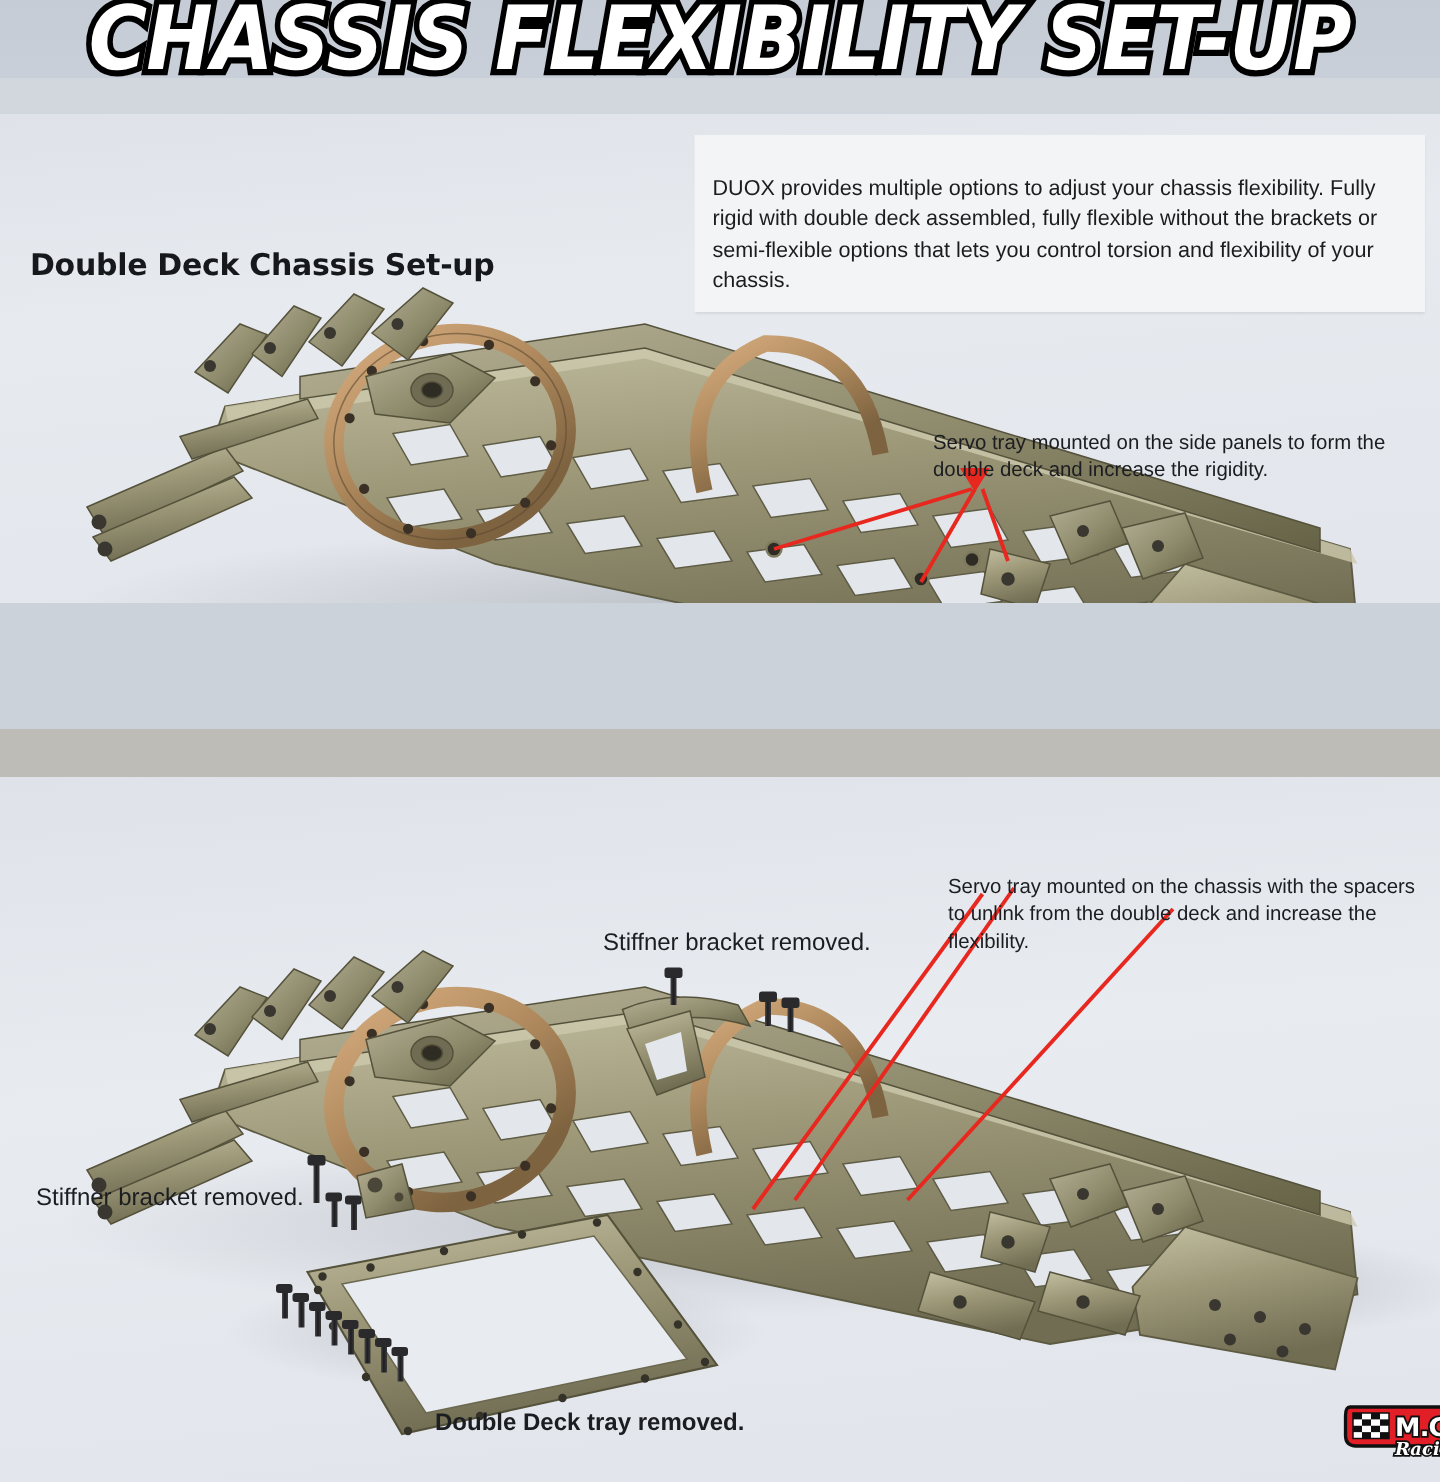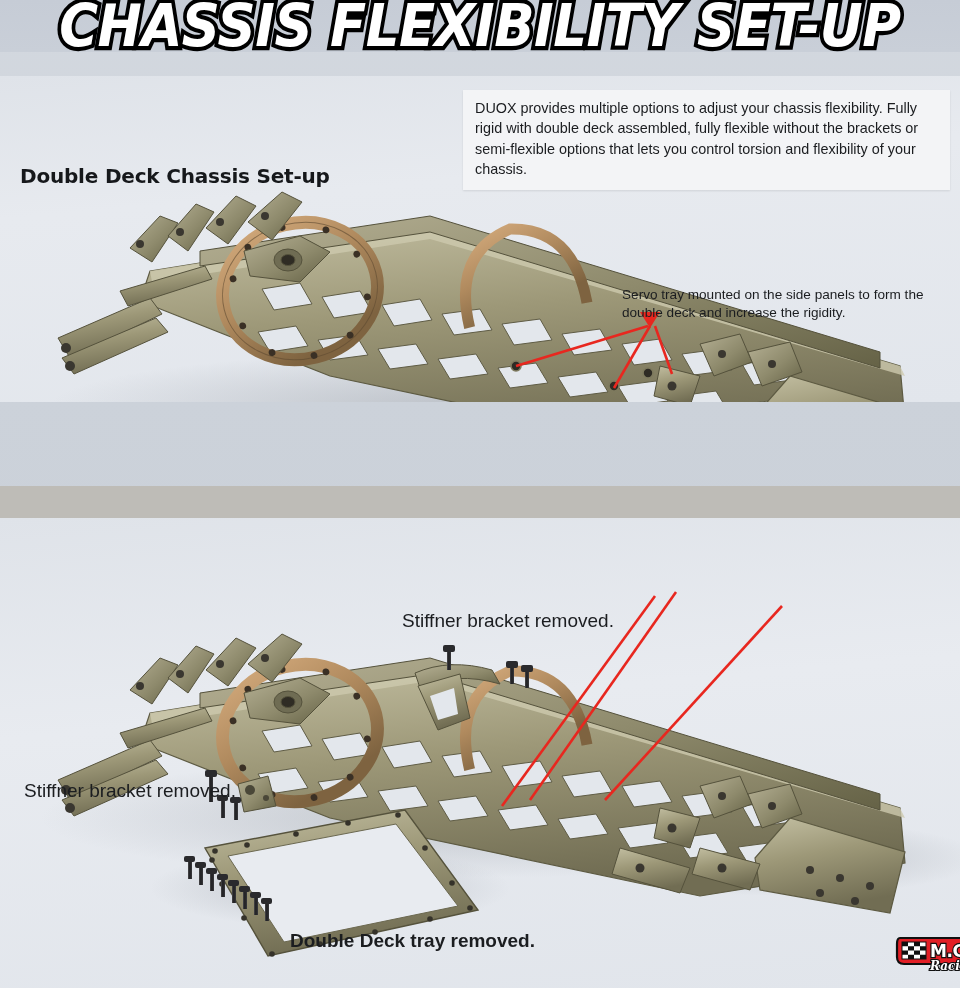--- a/index.html
+++ b/index.html
@@ -58,37 +58,37 @@
     font-family: "DejaVu Sans", sans-serif;
     font-size: 20px; font-weight: 700; color: #16181b;
     letter-spacing: -0.2px;
   }
   #title-double { left: 20px; top: 88px; }
   #title-flex   { left: 20px; top: 533px; }
 
   
   .infobox {
     position: absolute; left: 463px; top: 90px;
-    width: 487px; padding: 8px 12px 10px 12px;
+    width: 487px; padding: 26px 12px 10px 12px;
     background: #f3f4f6;
     box-shadow: 0 1px 2px rgba(0,0,0,.10);
     font-size: 14.4px; line-height: 1.42; color: #1b1d20;
   }
 
   
   .callout {
     position: absolute;
     font-size: 13.6px; line-height: 1.36; color: #1b1d20;
   }
   #callout-top    { left: 622px; top: 210px; width: 330px; }
   #callout-bottom { left: 632px; top: 582px; width: 315px; }
 
   .partlabel {
     position: absolute;
-    font-size: 19px; color: #1b1d20; white-space: nowrap;
+    font-size: 16px; color: #1b1d20; white-space: nowrap; margin-top: 10px;
   }
   #label-stiff-1 { left: 402px; top: 610px; }
   #label-stiff-2 { left: 24px;  top: 780px; }
   #label-tray    { left: 290px; top: 930px; font-weight: bold; }
 
   
   .art { position: absolute; left: 0; top: 0; pointer-events: none; }
 
   
   .logo {
@@ -463,20 +463,21 @@
       </g>
 
       <g stroke="#e8271f" stroke-width="2.6" fill="none">
         <path d="M 655 78 L 502 288"></path>
         <path d="M 676 74 L 530 282"></path>
         <path d="M 782 88 L 605 282"></path>
       </g>
     </svg>
 
 
+    <div class="callout" id="callout-bottom" style="top:64px;">Servo tray mounted on the chassis with the spacers to unlink from the double deck and increase the flexibility.</div>
 
     <div class="partlabel" id="label-stiff-1" style="top:92px;">Stiffner bracket removed.</div>
 
     <div class="partlabel" id="label-stiff-2" style="top:262px;">Stiffner bracket removed.</div>
 
     <div class="partlabel" id="label-tray" style="top:412px;">Double Deck tray removed.</div>
   </div>
 
   <div class="logo">
     <svg width="96" height="44" viewBox="0 0 96 44">

